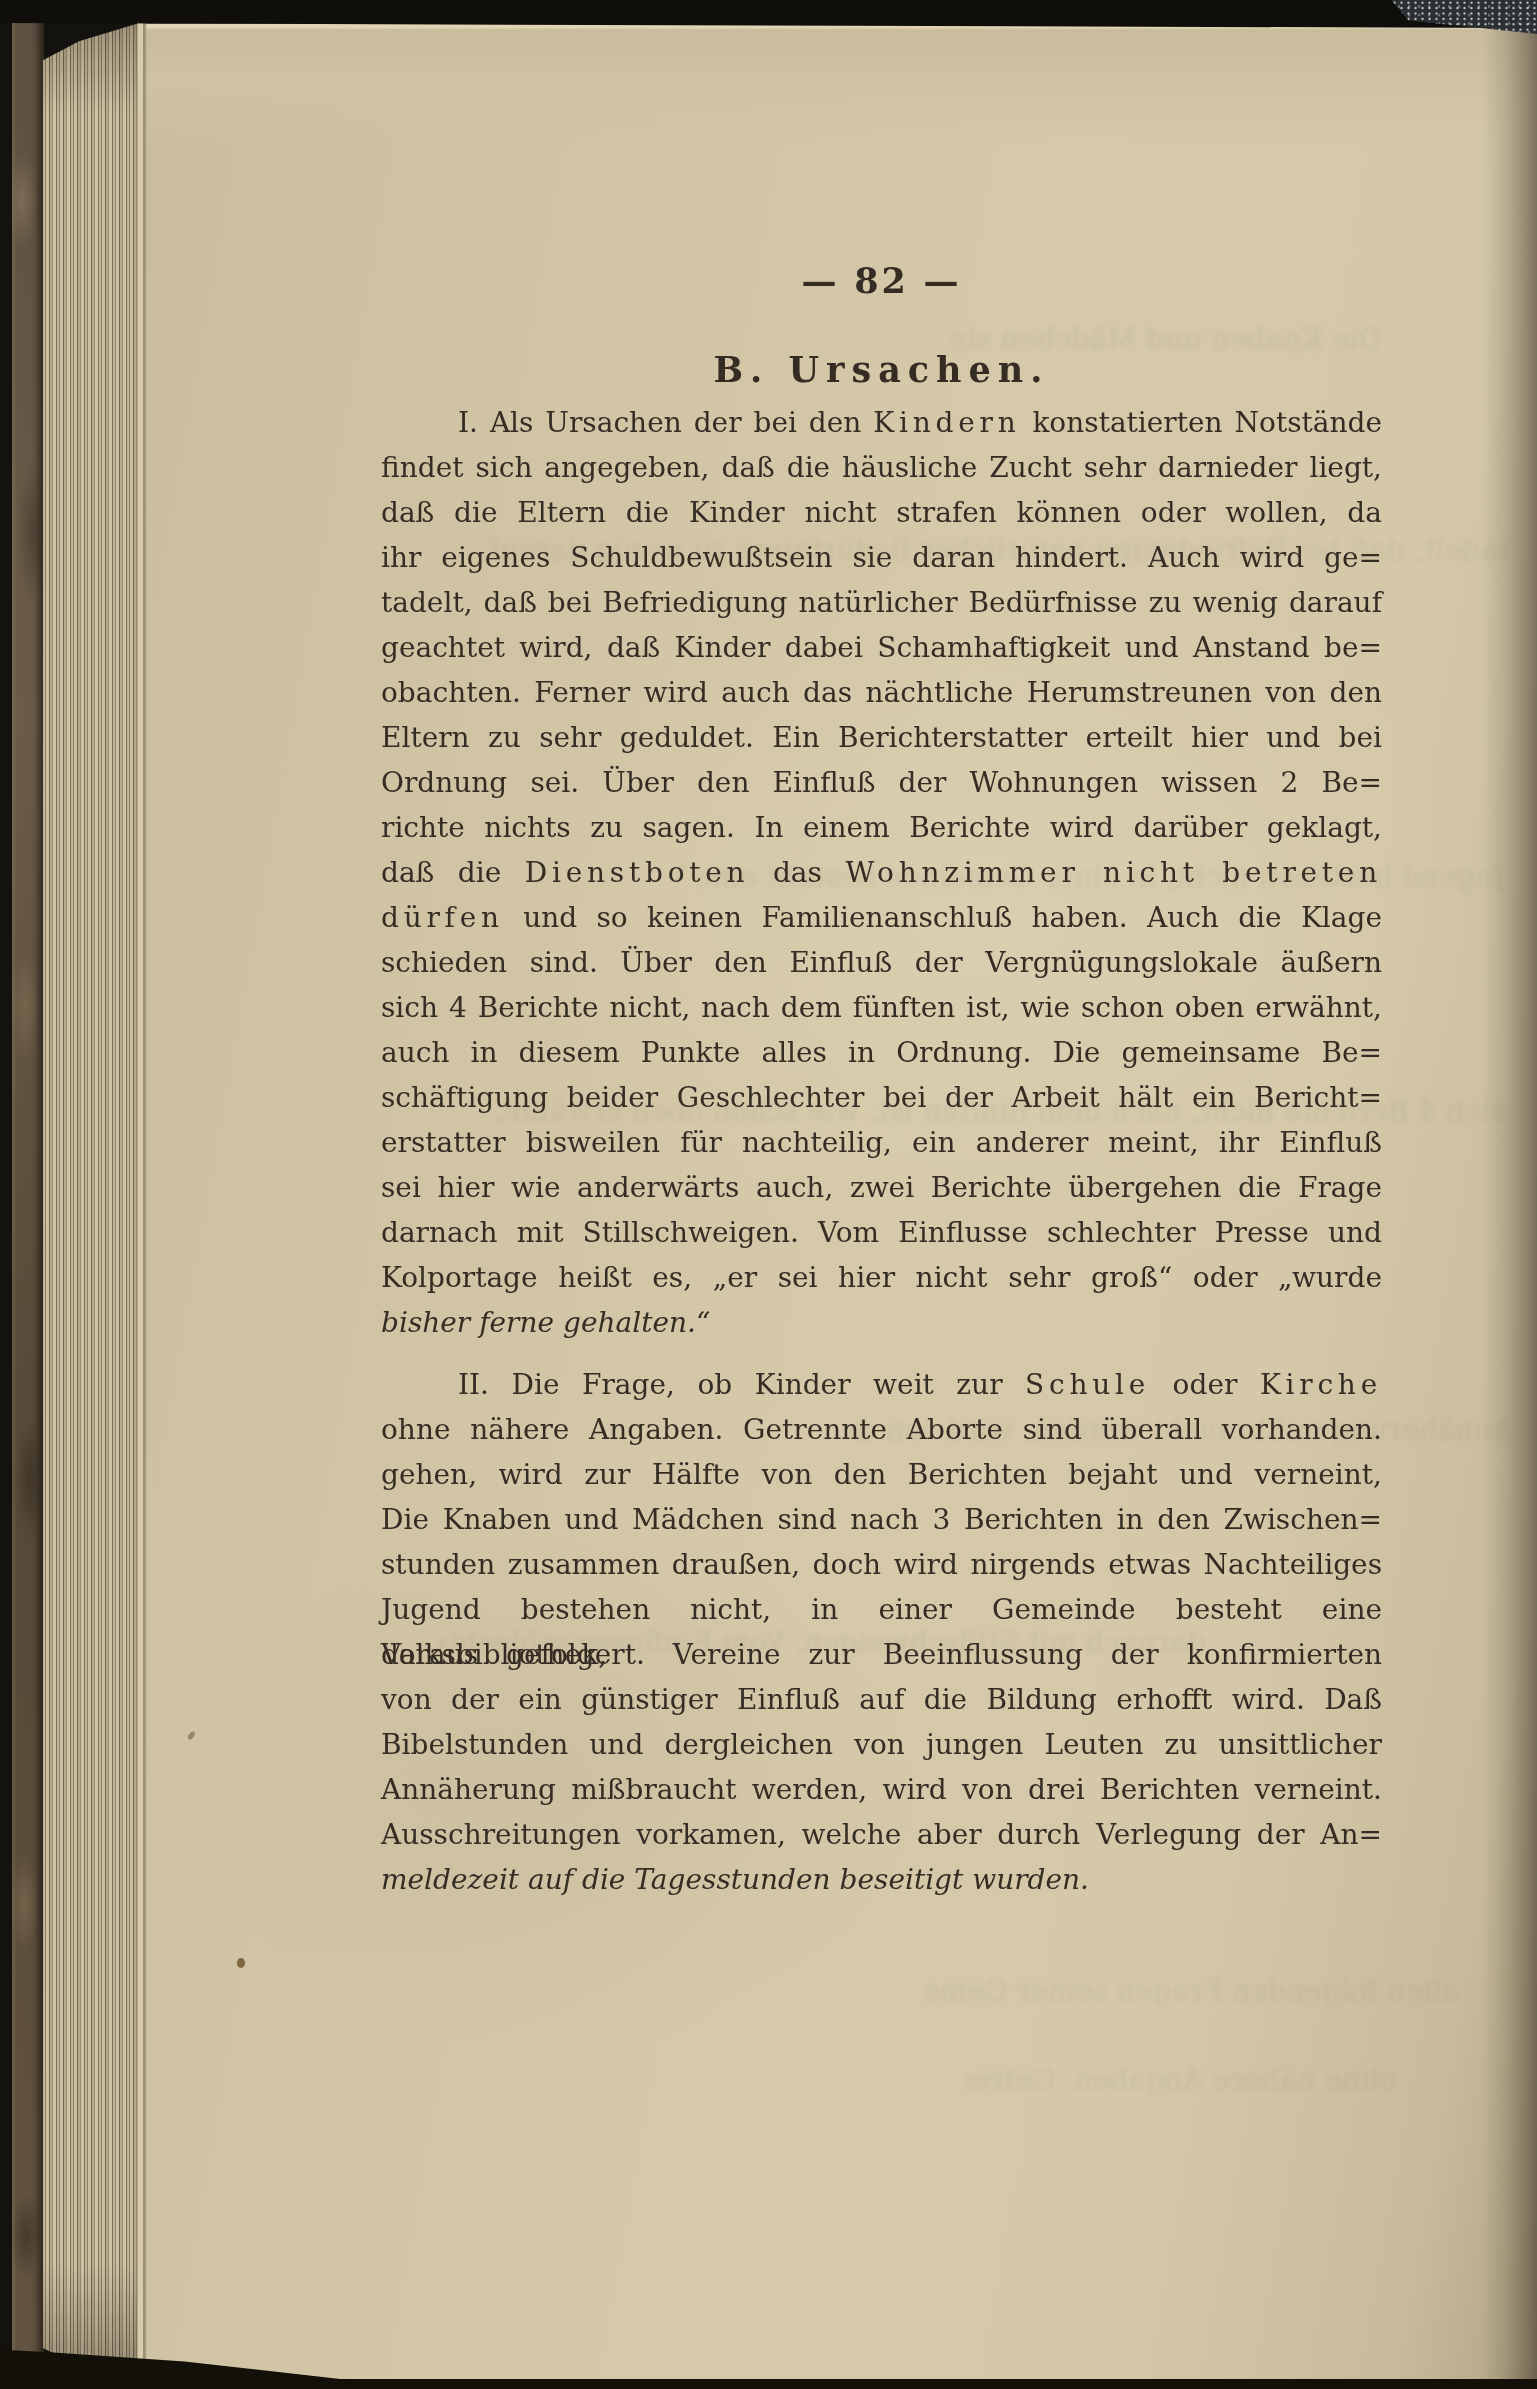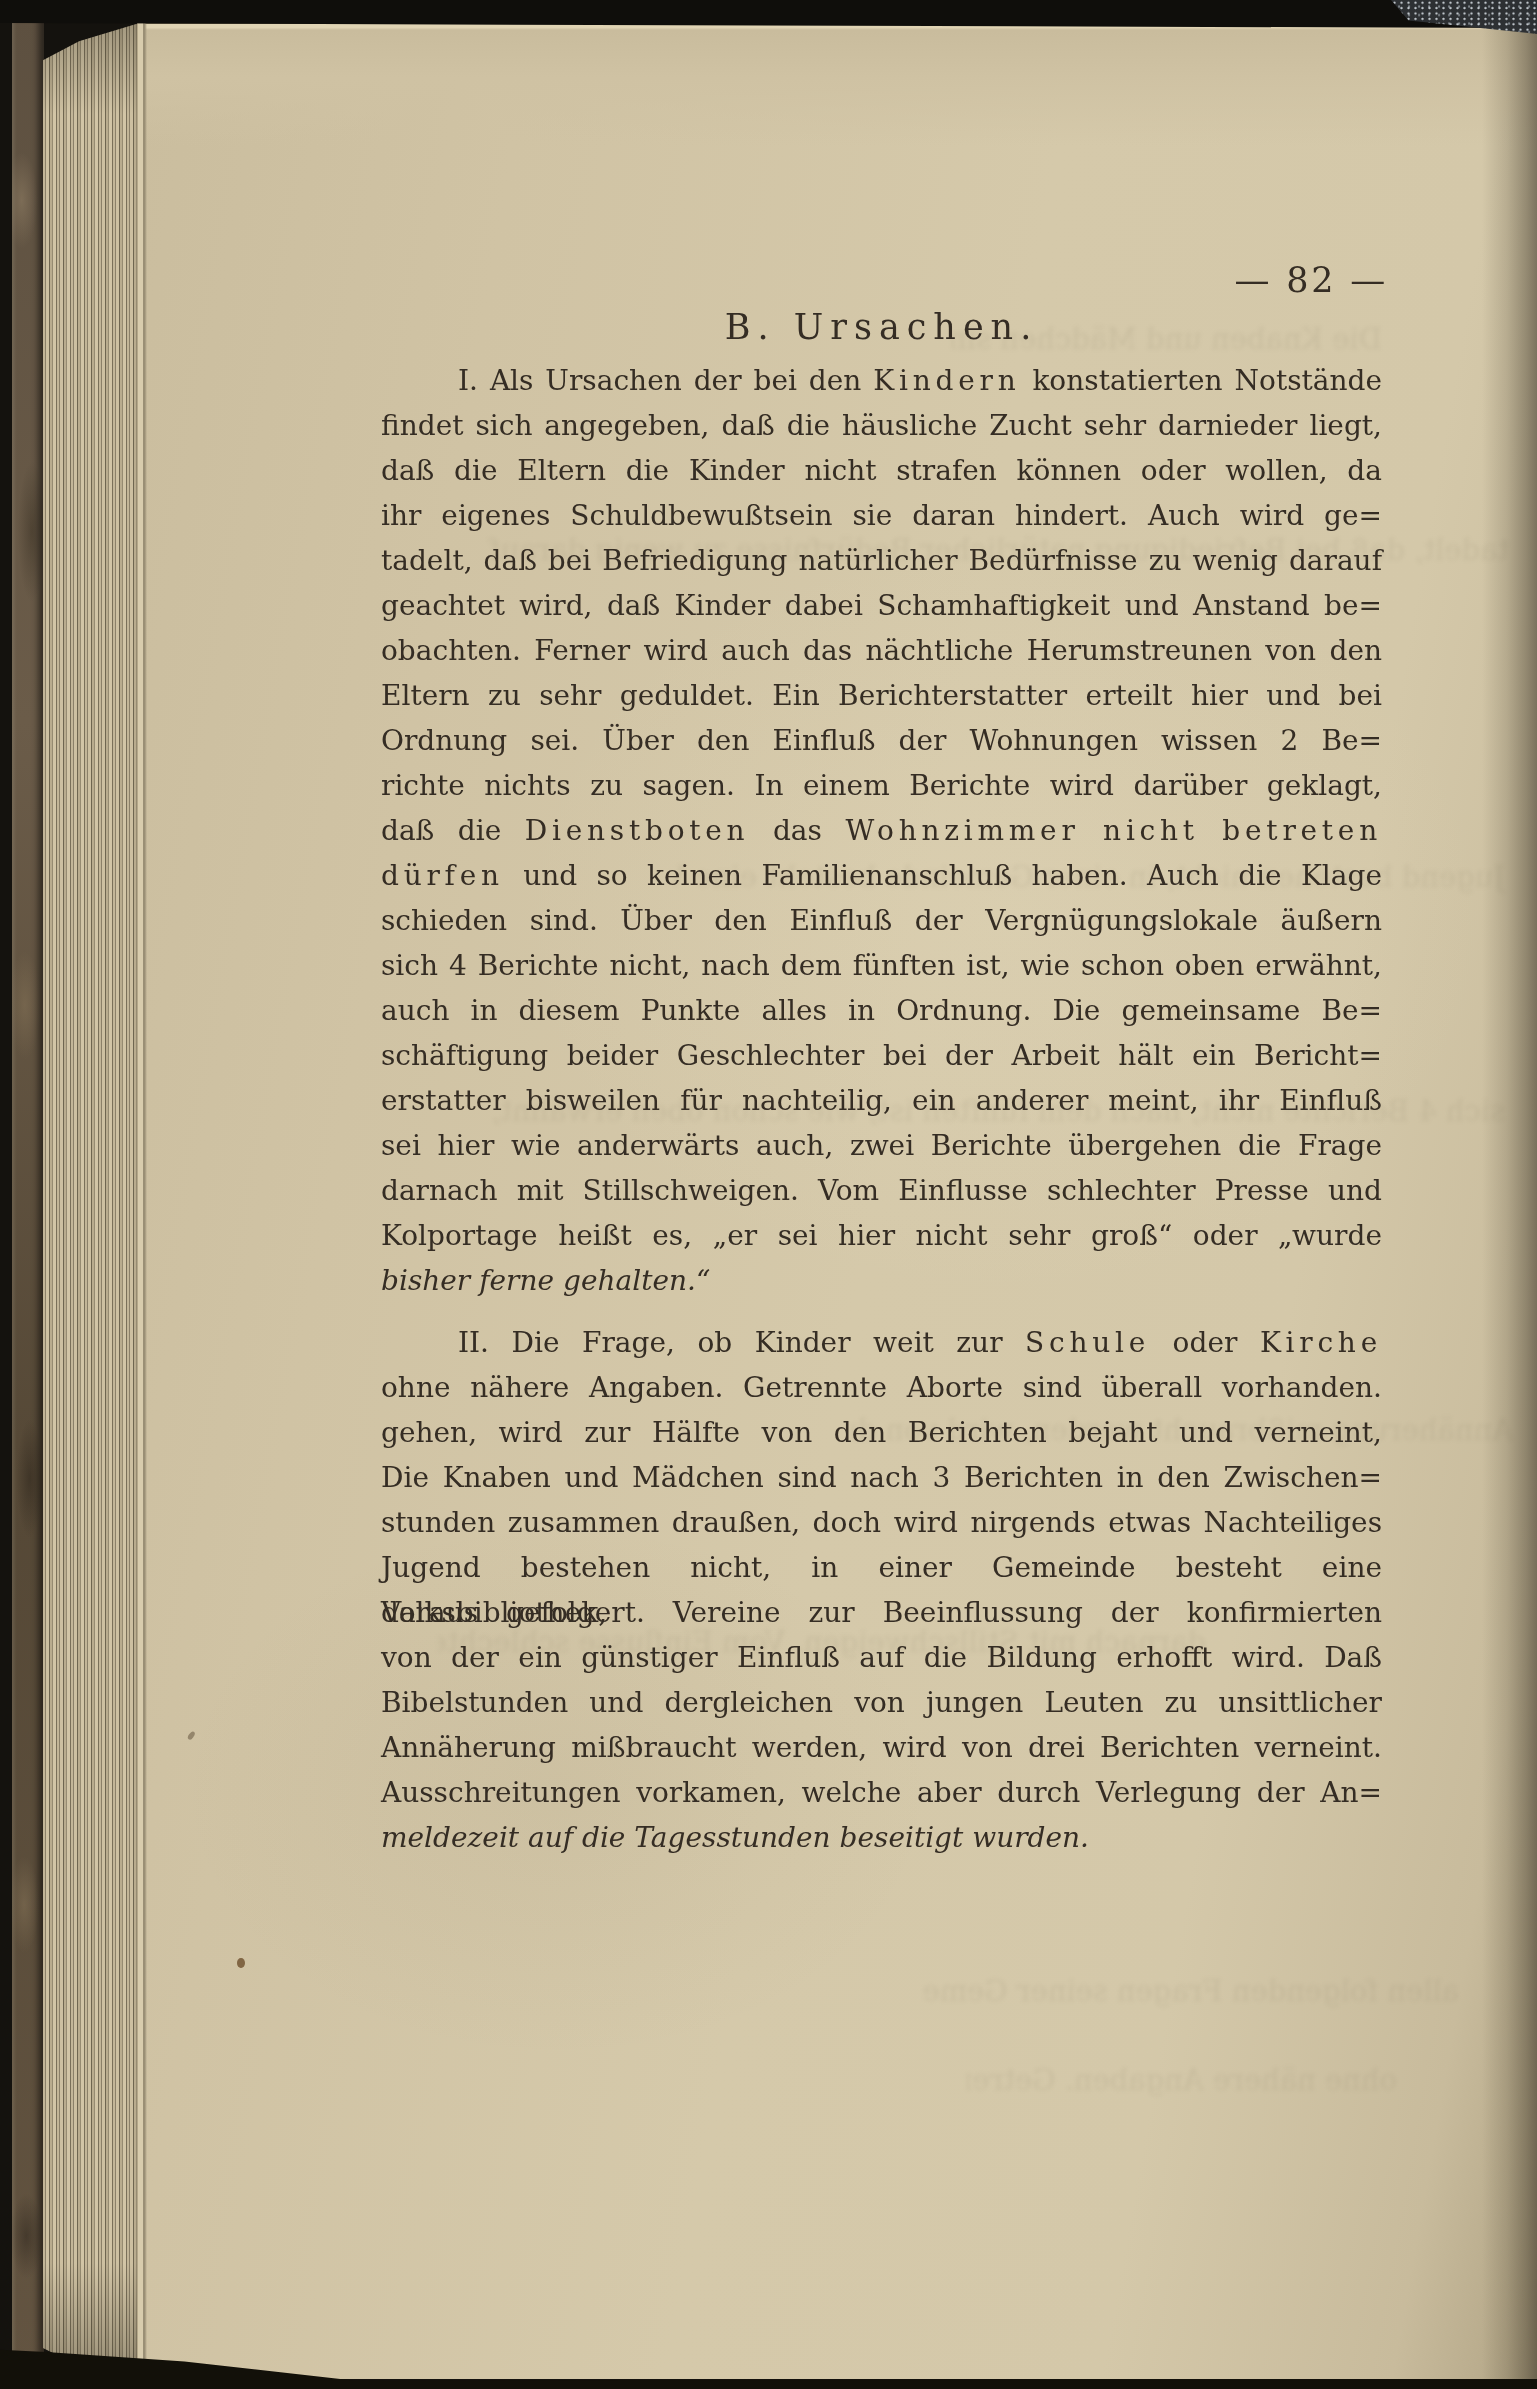--- a/index.html
+++ b/index.html
@@ -51,23 +51,23 @@
       radial-gradient(circle, rgba(160,168,175,.7) 0 0.8px, transparent 1.5px),
       #2d3033;
     background-size:7px 5.4px, 10px 8.5px, auto;
     background-position:0 0, 3.1px 2.3px, 0 0;
     clip-path:polygon(0 0,100% 0,100% 100%,12% 60%);}
   .bottom-band{position:absolute;left:0;top:2336px;width:1537px;height:53px;z-index:5;background:#121009;
     clip-path:polygon(0 26%, 3% 30%, 12% 48%, 23% 84%, 55% 82%, 100% 81%, 100% 100%, 0 100%);}
 
   
   .text-area{position:absolute;left:375px;top:258px;width:1013px;z-index:4;color:#352d24;}
-  .folio{font-size:35px;line-height:45px;text-align:right;letter-spacing:.08em;}
-  .heading{font-size:35px;line-height:49px;text-align:center;
-           letter-spacing:.2em;font-weight:normal;}
+  .folio{font-size:35px;line-height:45px;text-align:center;letter-spacing:.08em;font-weight:bold;}
+  .heading{margin-top:42px;font-size:35px;line-height:49px;text-align:center;
+           letter-spacing:.2em;font-weight:bold;}
   .paragraph{margin:6px;}
   .para2{margin-top:17px;}
   .tline{font-size:28px;line-height:45px;height:45px;text-align:justify;text-align-last:justify;
          text-justify:inter-word;white-space:normal;}
   .tline.lastline{text-align-last:left;font-style:italic;}
   .tline.indent{text-indent:77px;}
   .gesperrt{letter-spacing:.17em;}
 
   
   .ghost{position:absolute;height:40px;overflow:hidden;font-size:29px;line-height:40px;

